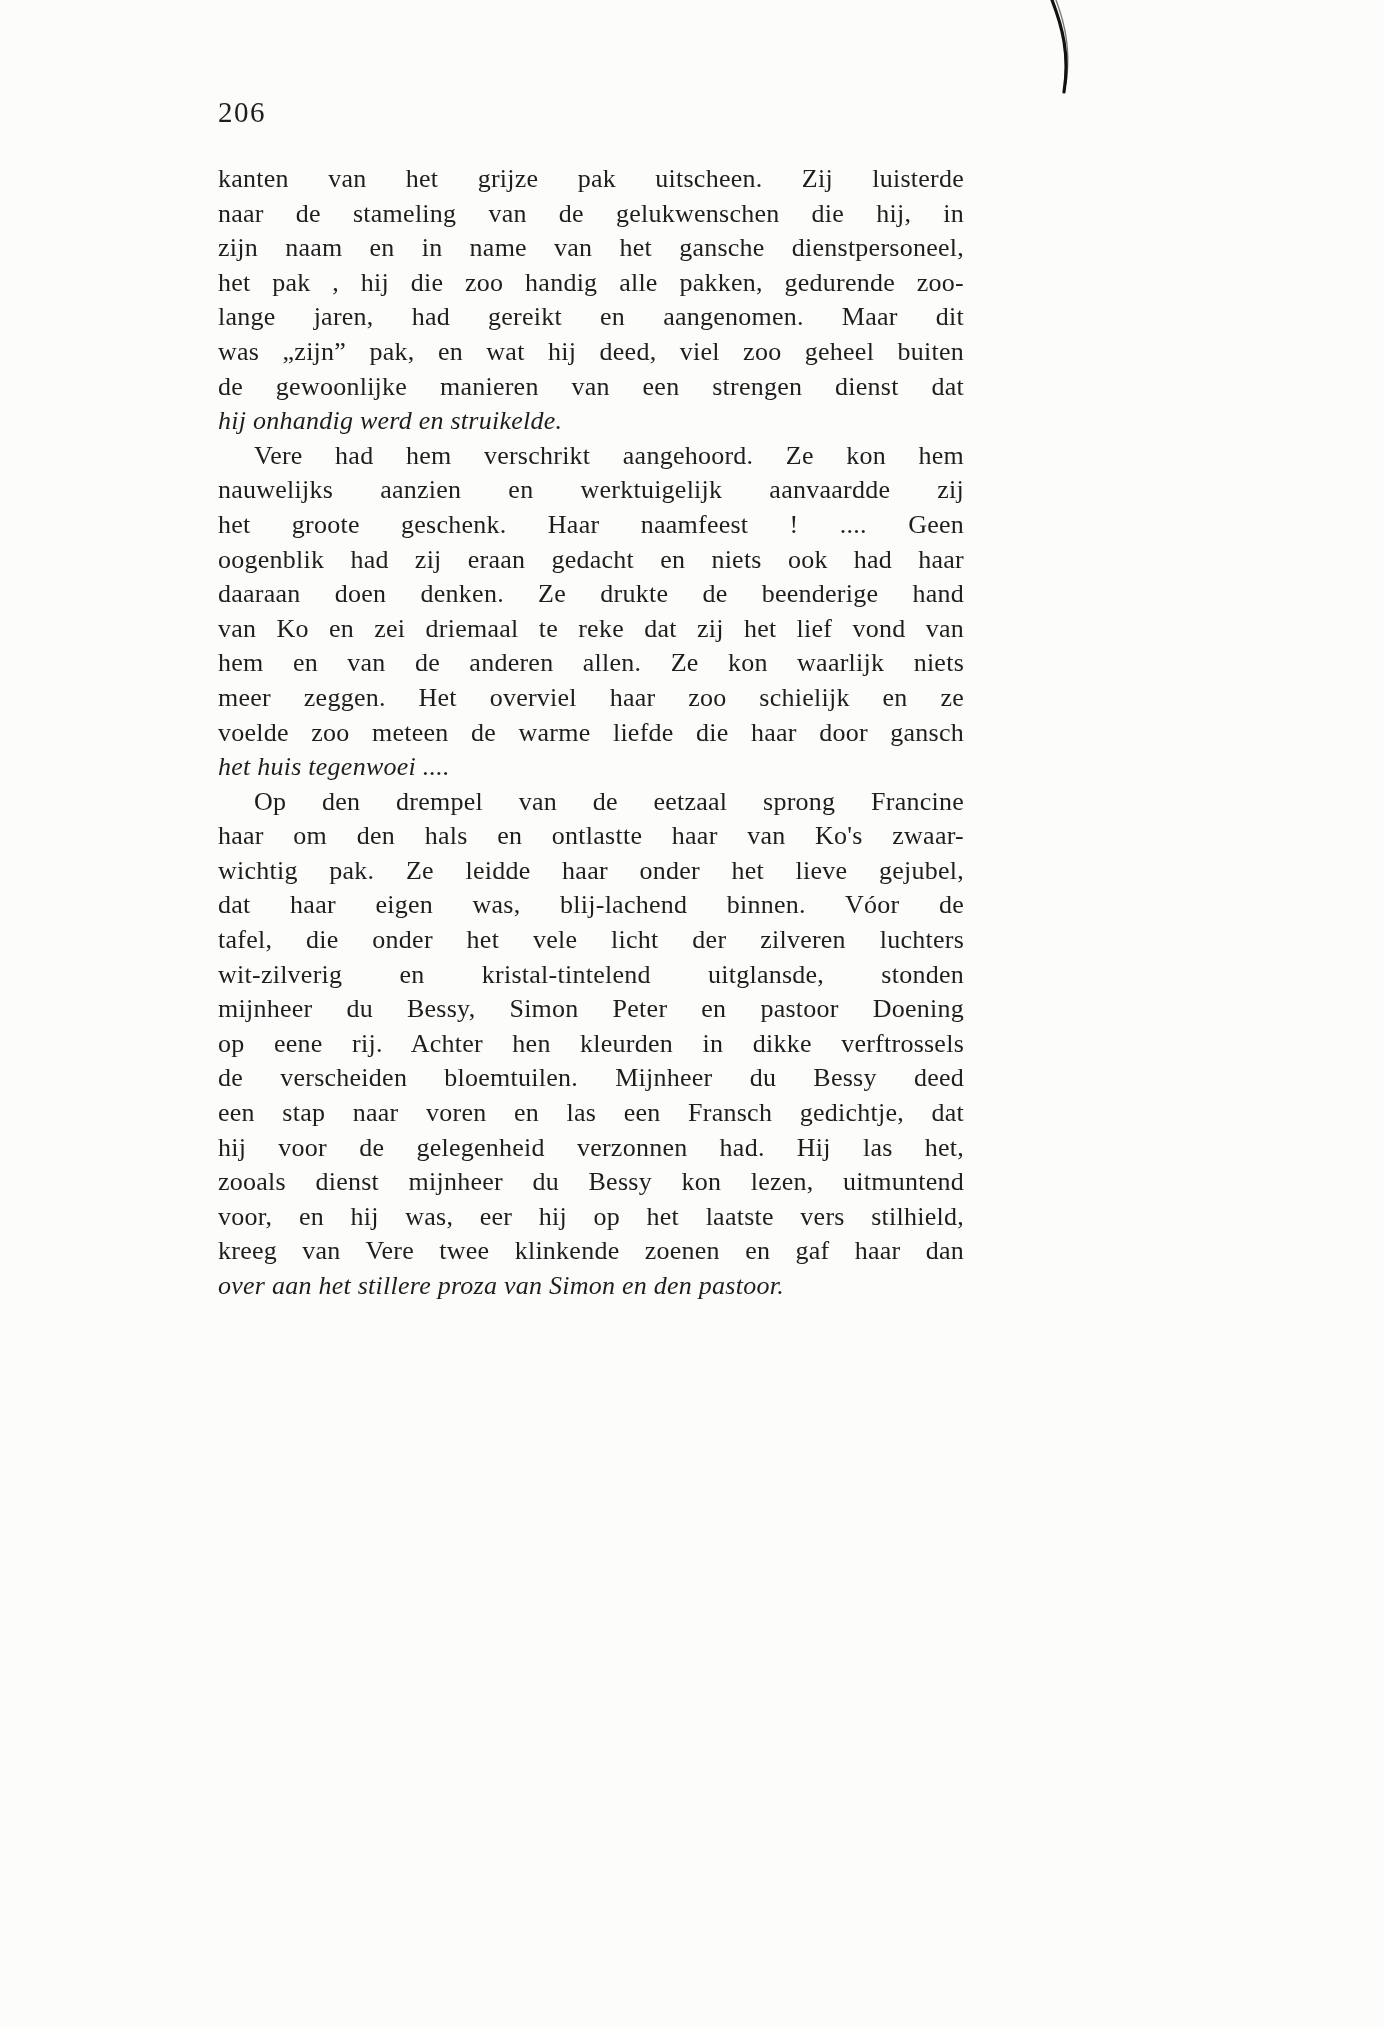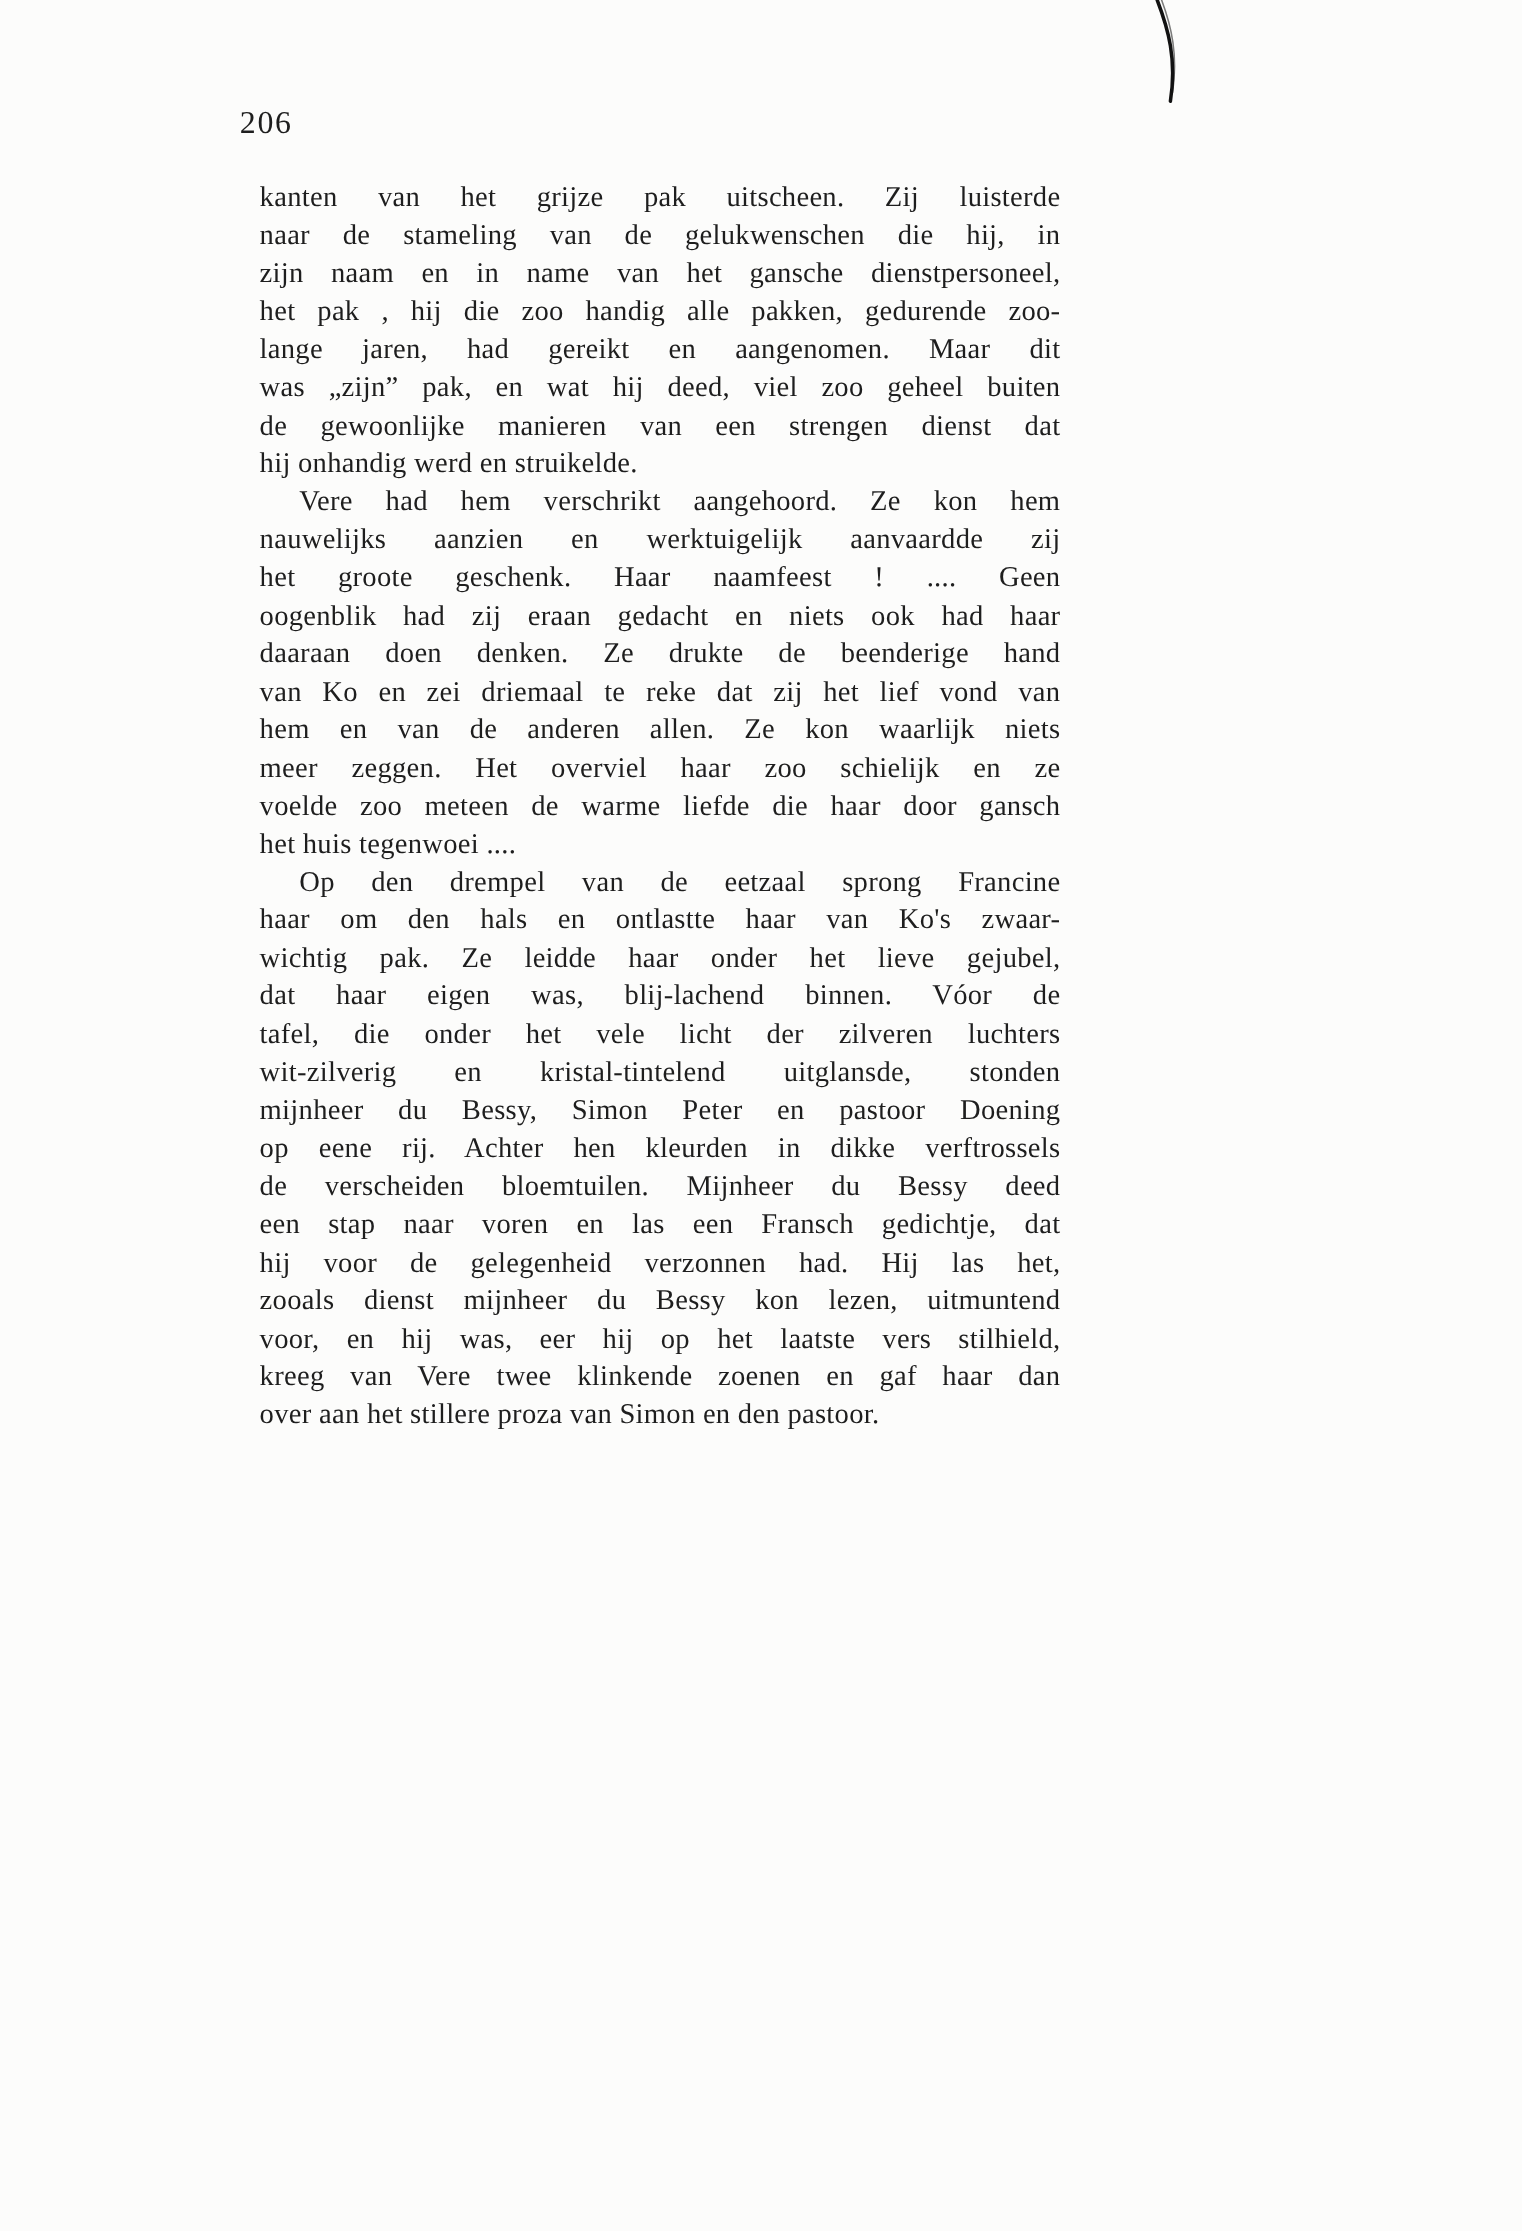--- a/index.html
+++ b/index.html
@@ -38,24 +38,24 @@
     top: 162px;
     width: 746px;
   }
   .line {
     font-size: 26px;
     line-height: 34.6px;
     text-align: justify;
     text-align-last: justify;
     letter-spacing: 0.25px;
     color: var(--ink);
-    margin-left: 18px;
   }
   .line.last {
     text-align-last: left;
+    font-style: italic;
   }
   .line.indent {
     text-indent: 36px;
   }
   .scan-artifact {
     position: absolute;
     left: 1038px;
     top: 0;
     width: 60px;
     height: 100px;

